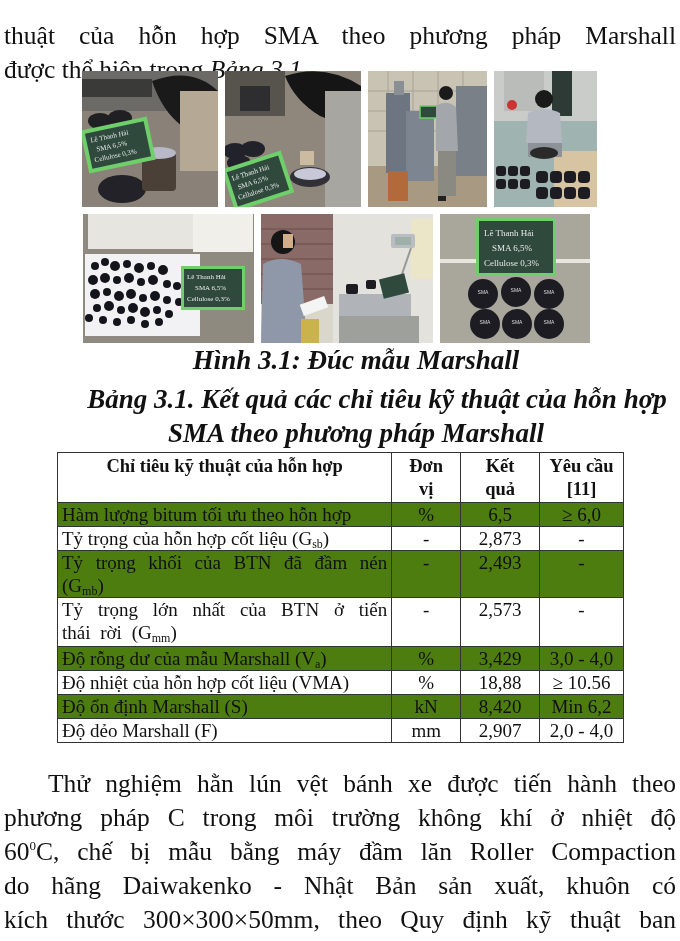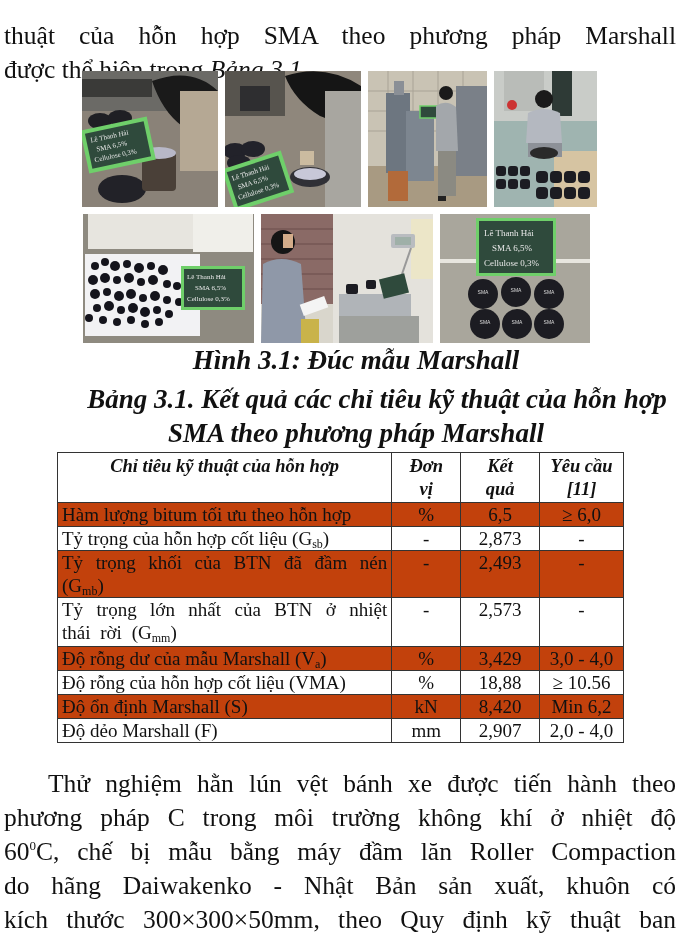--- a/index.html
+++ b/index.html
@@ -14,24 +14,24 @@
 
   .photo { position:absolute; overflow:hidden; }
   .photo svg { width:100%; height:100%; display:block; }
 
   .caption { position:absolute; left:16px; width:680px; text-align:center;
              font-weight:bold; font-style:italic; font-size:27px; line-height:33px; }
 
   table.data { position:absolute; left:57px; top:452px; width:567px;
                border-collapse:collapse; font-size:19px; }
   table.data td, table.data th { border:1.3px solid #333; padding:0 4px; line-height:23px; vertical-align:top; }
-  table.data th { font-weight:bold; text-align:center; font-size:18.5px; padding-top:2px; padding-bottom:1px;font-style:italic; }
+  table.data th { font-weight:bold; text-align:center; font-size:18.5px; padding-top:2px; padding-bottom:1px; }
   table.data td.c { text-align:center; }
   table.data td.l { text-align:justify; text-align-last:left; }
-  table.data tr.shade td { background:#c2410c; }
+  table.data tr.shade td { background:#4d7c0f; }
   sub { font-size:12px; vertical-align:-3px; line-height:0; }
   sup { font-size:13px; vertical-align:10px; line-height:0; }
 </style>
 </head>
 <body>
 
 <div class="para" style="top:19px;">
   <span class="line">thuật của hỗn hợp SMA theo phương pháp Marshall</span>
   <span class="line last"><span>được thể hiện trong </span><i>Bảng 3.1</i><span>.</span></span>
 </div>
@@ -298,33 +298,33 @@
       <td class="c">2,873</td>
       <td class="c">-</td>
     </tr>
     <tr class="shade">
       <td class="l" style="word-spacing:6px;"><span>Tỷ trọng khối của BTN đã đầm nén (G</span><sub>mb</sub><span>)</span></td>
       <td class="c">-</td>
       <td class="c">2,493</td>
       <td class="c">-</td>
     </tr>
     <tr>
-      <td class="l" style="word-spacing:5px;padding-bottom:2px;"><span>Tỷ trọng lớn nhất của BTN ở nhiệt thái rời (G</span><sub>mm</sub><span>)</span></td>
+      <td class="l" style="word-spacing:5px;padding-bottom:2px;"><span>Tỷ trọng lớn nhất của BTN ở tiến thái rời (G</span><sub>mm</sub><span>)</span></td>
       <td class="c">-</td>
       <td class="c">2,573</td>
       <td class="c">-</td>
     </tr>
     <tr class="shade">
       <td class="l"><span>Độ rỗng dư của mẫu Marshall (V</span><sub>a</sub><span>)</span></td>
       <td class="c">%</td>
       <td class="c">3,429</td>
       <td class="c">3,0 - 4,0</td>
     </tr>
     <tr>
-      <td class="l"><span>Độ rỗng của hỗn hợp cốt liệu (VMA)</span></td>
+      <td class="l"><span>Độ nhiệt của hỗn hợp cốt liệu (VMA)</span></td>
       <td class="c">%</td>
       <td class="c">18,88</td>
       <td class="c">≥ 10.56</td>
     </tr>
     <tr class="shade">
       <td class="l"><span>Độ ổn định Marshall (S)</span></td>
       <td class="c">kN</td>
       <td class="c">8,420</td>
       <td class="c">Min 6,2</td>
     </tr>

